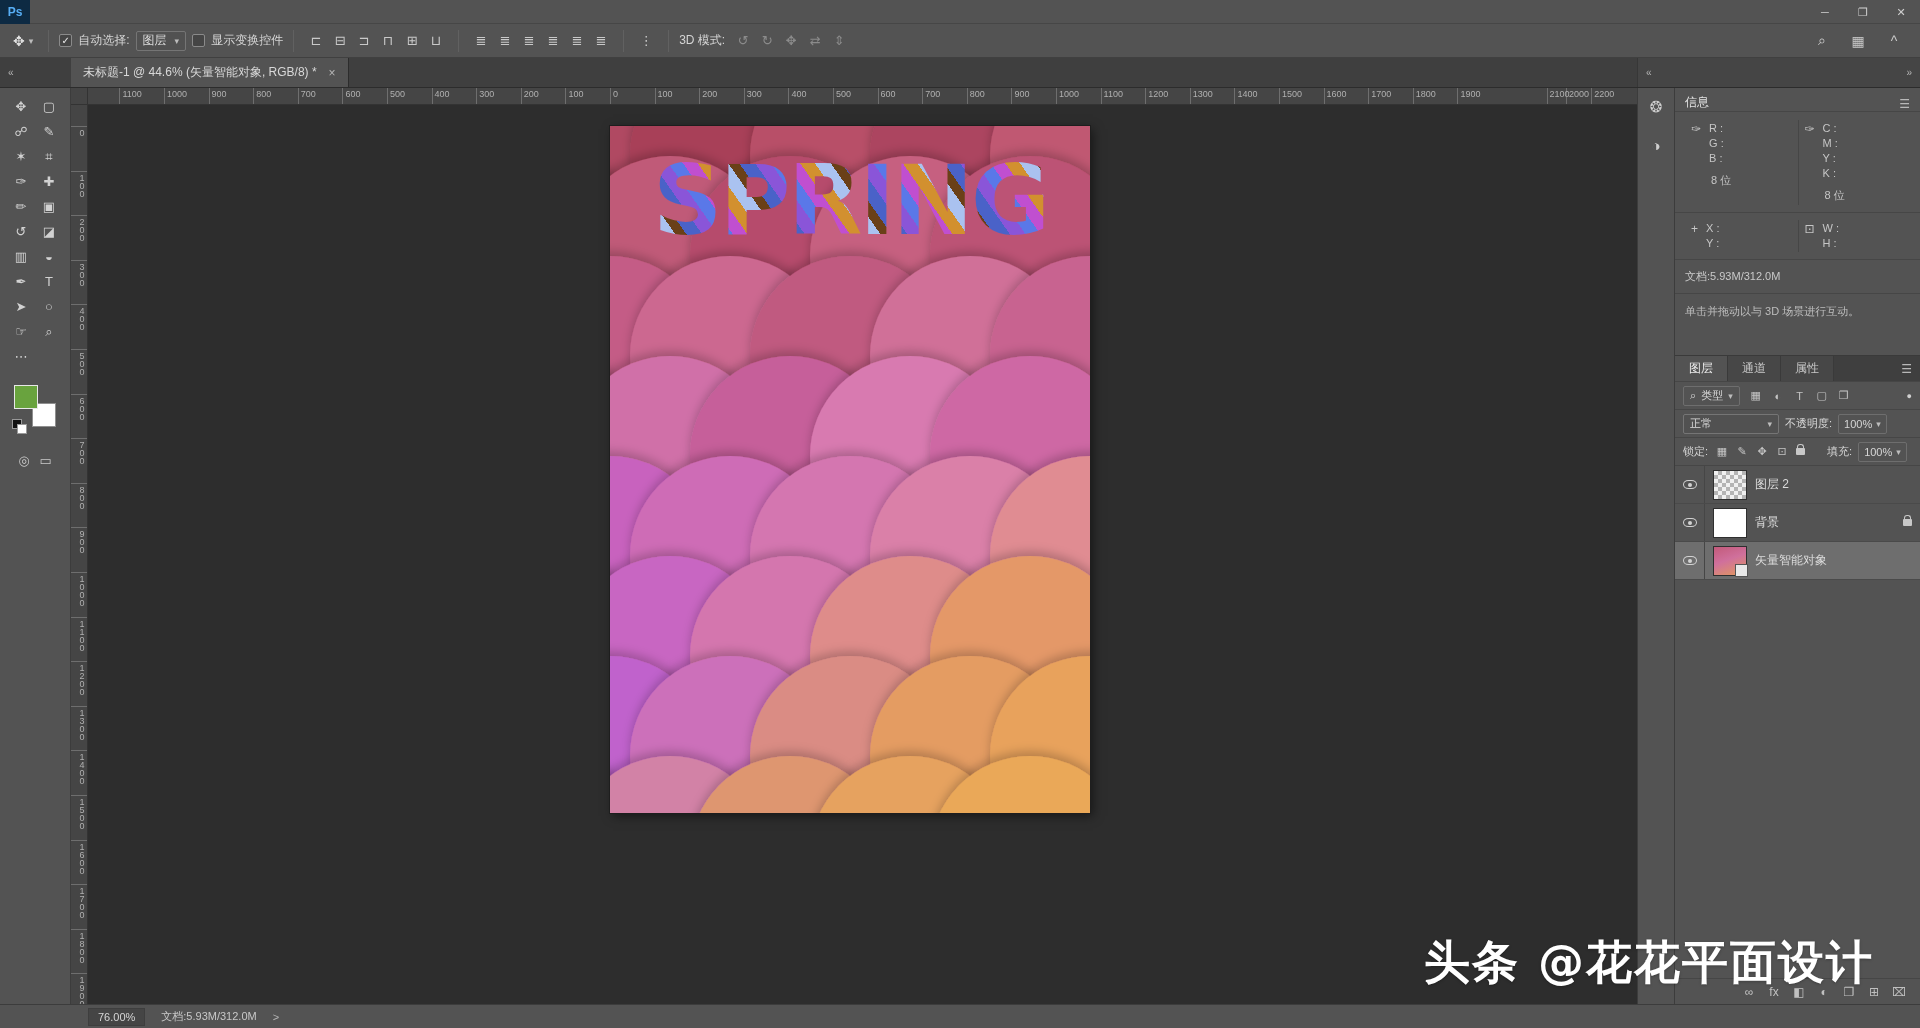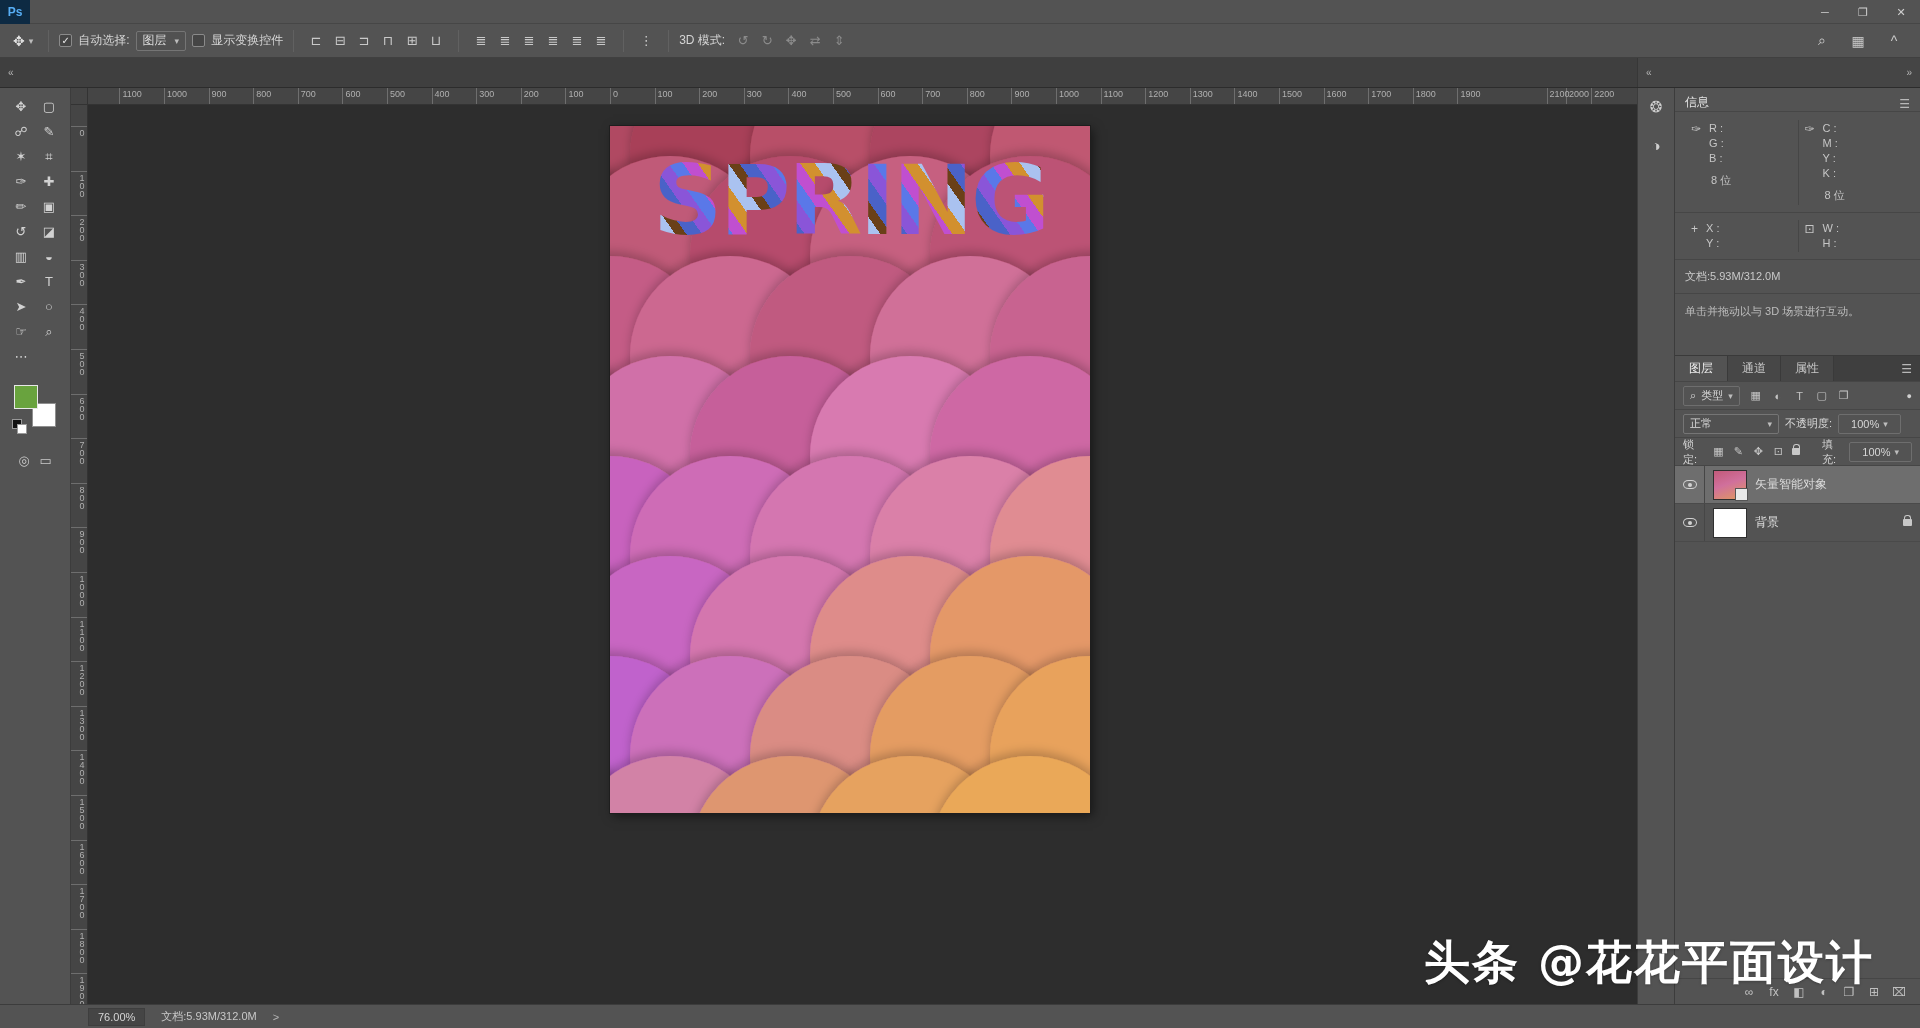--- a/index.html
+++ b/index.html
@@ -110,21 +110,21 @@
   .ltab-wrap{display:flex}
   .ltab{padding:0 14px;display:flex;align-items:center;color:#c9c9c9;background:#474747;border-right:1px solid #3a3a3a}
   .ltab.active{background:#535353;color:#ededed}
   .ltab-menu{margin-left:auto;align-self:center;padding-right:8px;color:#b8b8b8}
   .lrowbar{height:28px;display:flex;align-items:center;gap:6px;padding:0 8px;border-bottom:1px solid #464646;font-size:11px}
   .kind-dd{display:flex;align-items:center;gap:5px;border:1px solid #6e6e6e;border-radius:2px;height:20px;padding:0 6px}
   .filter-icons{display:flex;gap:2px}
   .ficon{width:20px;height:20px;display:flex;align-items:center;justify-content:center;color:#c4c4c4;font-size:11px}
   .ftoggle{margin-left:auto;color:#d0d0d0;font-size:9px}
   .blend-dd{width:96px;justify-content:space-between;height:20px}
-  .val-dd{display:flex;align-items:center;gap:4px;border:1px solid #6e6e6e;border-radius:2px;height:20px;padding:0 12px}
+  .val-dd{display:flex;align-items:center;gap:4px;border:1px solid #6e6e6e;border-radius:2px;height:20px;padding:0 5px}
   .lock-icons{display:flex;gap:4px;align-items:center}
   .lock-icons .ficon{width:16px}
   .layer-list{flex:1;overflow:hidden}
   .lrow{height:38px;display:flex;align-items:center;border-bottom:1px solid #4a4a4a;padding-right:8px}
   .lrow.sel{background:#6e6e6e}
   .eye-cell{width:30px;align-self:stretch;display:flex;align-items:center;justify-content:center;border-right:1px solid #464646}
   .eye{width:14px;height:9px;border:1.4px solid #d2d2d2;border-radius:70%/90%;position:relative}
   .eye::after{content:"";position:absolute;left:50%;top:50%;transform:translate(-50%,-50%);width:4px;height:4px;border-radius:50%;background:#d2d2d2}
   .thumb{width:32px;height:28px;margin:0 9px;outline:1px solid #2f2f2f;position:relative;flex:none}
   .thumb.checker{background:conic-gradient(#b4b4b4 0 25%,#f0f0f0 0 50%,#b4b4b4 0 75%,#f0f0f0 0) 0 0/8px 8px}
@@ -207,20 +207,24 @@
   <div class="opt-right">
       <div class="glyph-btn">⌕</div>
       <div class="glyph-btn">▦</div>
       <div class="glyph-btn">^</div>
     </div>
 </div>
 
 <div class="tab-bar">
   <div class="tabbar-left">
     <span>«</span>
+  </div>
+  <div class="doc-tab">
+    <span>未标题-1 @ 44.6% (矢量智能对象, RGB/8) *</span>
+    <span class="tab-close">×</span>
   </div>
   <div class="tab-fill"></div>
   <div class="tabbar-right">
     <span>«</span>
     <span>»</span>
   </div>
 </div>
 
 <div class="main">
 
@@ -490,34 +494,41 @@
             <div class="ficon">⊡</div>
           </div>
         <span class="lock"></span>
         <span style="margin-left:16px">填充:</span>
         <div class="val-dd">
           <span>100%</span>
           <span class="caret">▾</span>
         </div>
       </div>
       <div class="layer-list">
+          <div class="lrow">
+            <div class="eye-cell">
+              <div class="eye"></div>
+            </div>
+            <div class="thumb checker"></div>
+            <span class="lname">图层 2</span>
+          </div>
+          <div class="lrow">
+            <div class="eye-cell">
+              <div class="eye"></div>
+            </div>
+            <div class="thumb white"></div>
+            <span class="lname">背景</span>
+            <span class="lock"></span>
+          </div>
           <div class="lrow sel">
             <div class="eye-cell">
               <div class="eye"></div>
             </div>
             <div class="thumb smart"></div>
             <span class="lname">矢量智能对象</span>
-          </div>
-          <div class="lrow">
-            <div class="eye-cell">
-              <div class="eye"></div>
-            </div>
-            <div class="thumb white"></div>
-            <span class="lname">背景</span>
-            <span class="lock"></span>
           </div>
         </div>
       <div class="layers-footer">
           <div class="fico">∞</div>
           <div class="fico">fx</div>
           <div class="fico">◧</div>
           <div class="fico">◐</div>
           <div class="fico">❐</div>
           <div class="fico">⊞</div>
           <div class="fico">⌧</div>

